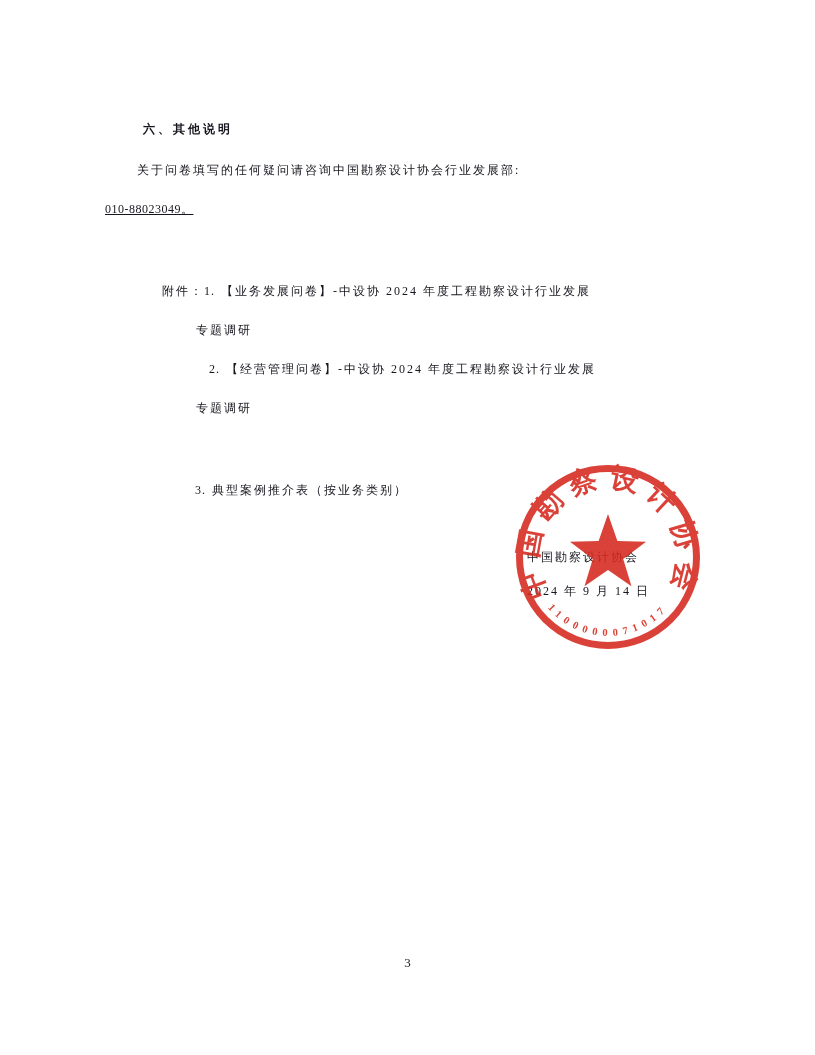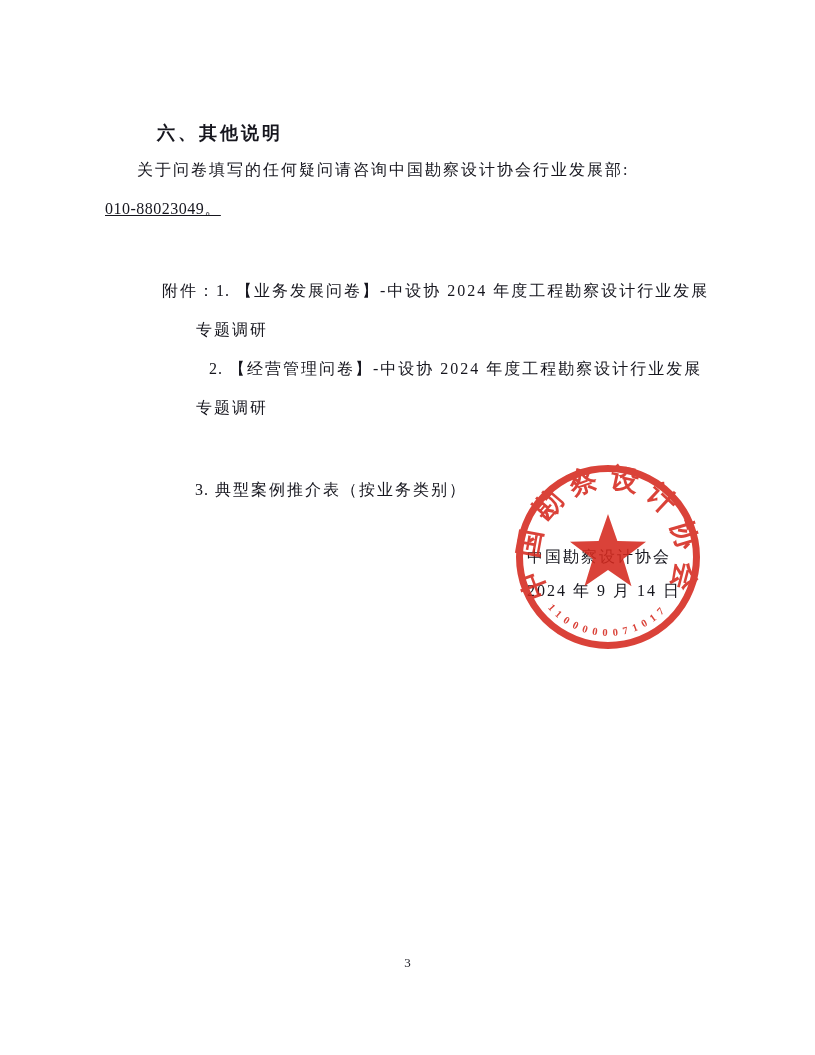--- a/index.html
+++ b/index.html
@@ -13,28 +13,27 @@
     position: relative;
     width: 815px; height: 1055px;
     background: #ffffff;
     overflow: hidden;
   }
   .heading {
     position: absolute;
     left: 143px; top: 121px;
     font-family: "Liberation Sans", "DejaVu Sans", sans-serif;
     font-weight: 700;
-    font-size: 18px;
+    font-size: 12px;
     letter-spacing: 3px;
     white-space: nowrap;
-    margin-left: 14px;
   }
   .bodyline {
     position: absolute;
-    font-size: 16px;
+    font-size: 12px;
     letter-spacing: 2px;
     white-space: nowrap;
     line-height: 20px;
   }
   .para1 { left: 137px; top: 160px; }
   .para2 { left: 105px; top: 199px; letter-spacing: 0.5px; text-decoration: underline; }
   .attach-l1 { left: 142px; top: 281px; }
   .attach-l2 { left: 196px; top: 320px; }
   .attach-l3 { left: 209px; top: 359px; }
   .attach-l4 { left: 196px; top: 398px; }

